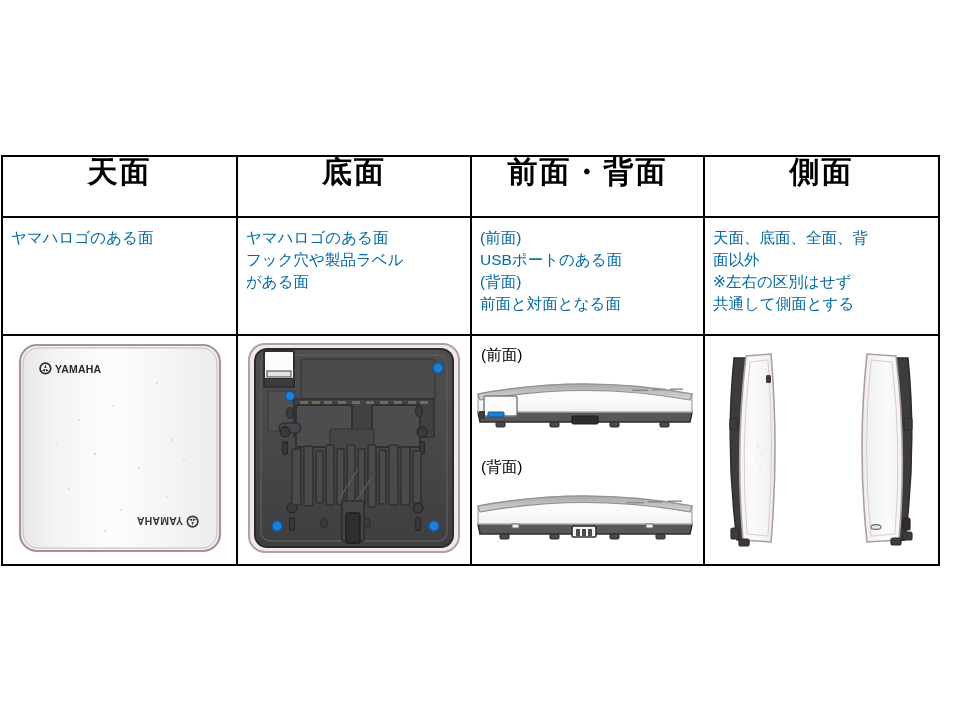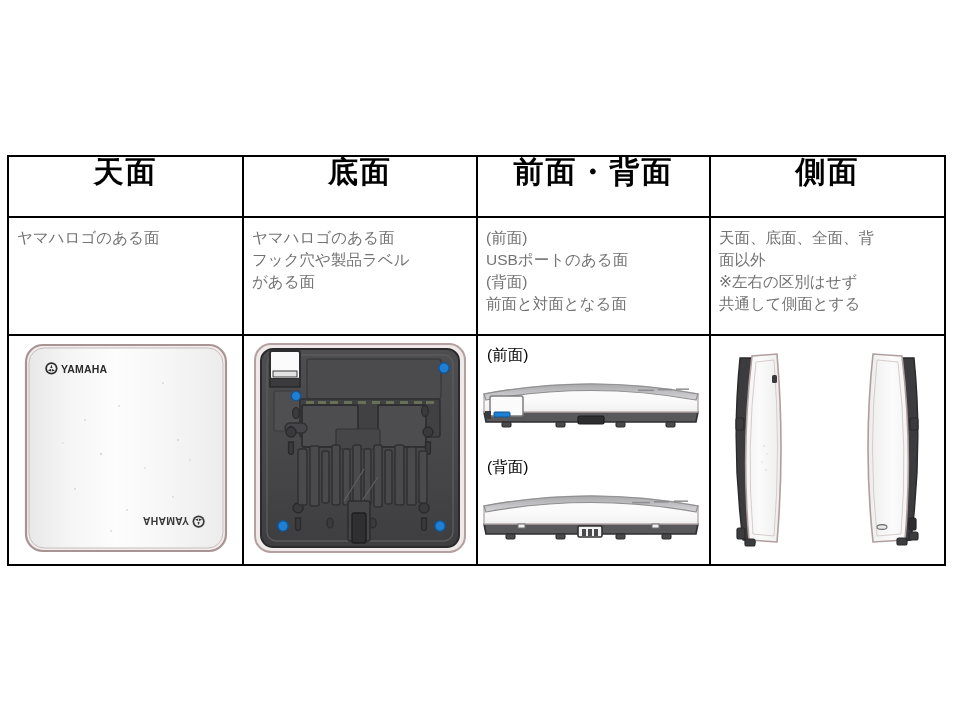--- a/index.html
+++ b/index.html
@@ -17,21 +17,21 @@
 
   #slide {
     position: absolute;
     inset: 0;
     background: #ffffff;
   }
 
   
   #face-table {
     position: absolute;
-    left: 7px;
+    left: 1px;
     top: 155px;
     width: 937px;
     height: 411px;
     border-collapse: collapse;
     table-layout: fixed;
     background: #ffffff;
   }
   #face-table td, #face-table th {
     border: 2px solid #000000;
     padding: 0;
@@ -62,21 +62,21 @@
   }
 
   
   tr.desc-row td {
     height: 116px;
     vertical-align: top;
   }
   .desc-text {
     font-size: 15.5px;
     line-height: 1.42;
-    color: #737373;
+    color: #0369a1;
     padding: 9px 8px 0 8px;
     white-space: pre-line;
   }
 
   
   tr.image-row td {
     height: 228px;
     vertical-align: top;
     position: relative;
   }

